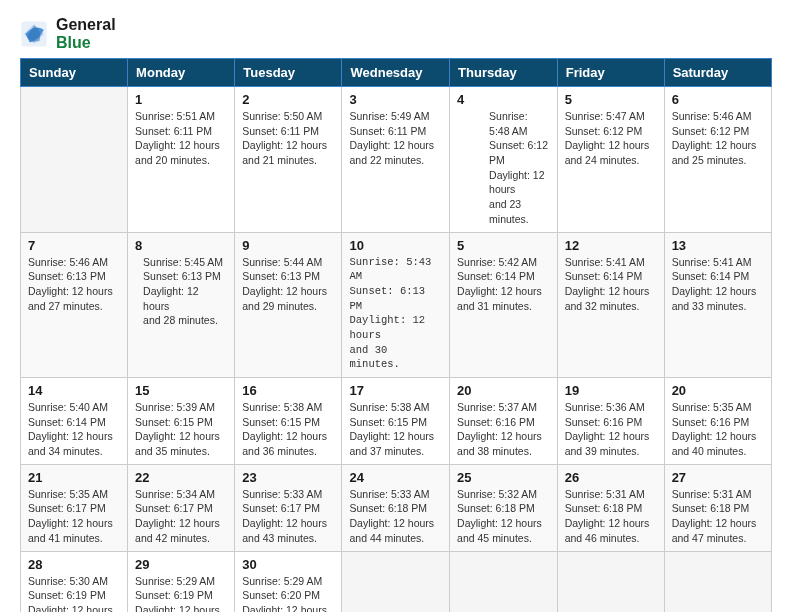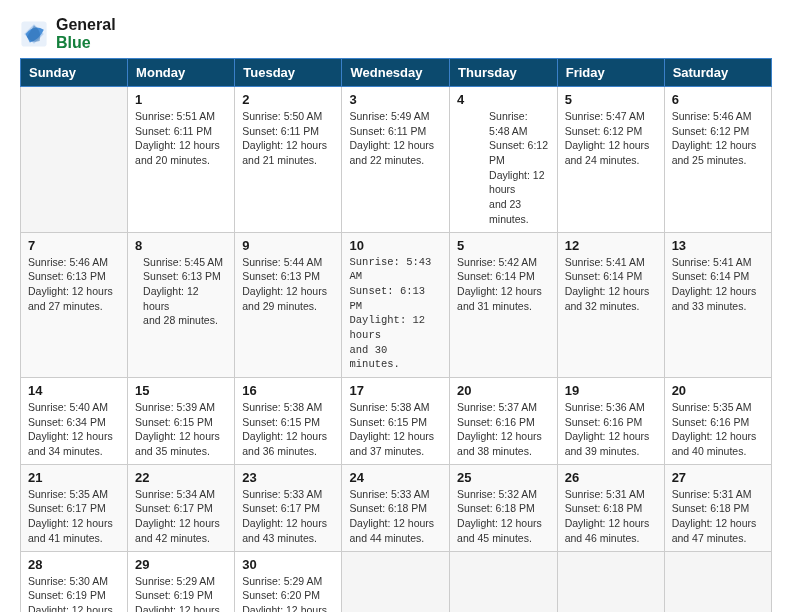--- a/index.html
+++ b/index.html
@@ -205,21 +205,21 @@
           <div class="day-info" style="white-space: pre-line;">Sunrise: 5:41 AM
 Sunset: 6:14 PM
 Daylight: 12 hours
 and 33 minutes.</div>
         </td>
       </tr>
       <tr>
         <td>
           <span class="day-number">14</span>
           <div class="day-info" style="white-space: pre-line;">Sunrise: 5:40 AM
-Sunset: 6:34 PM
+Sunset: 6:14 PM
 Daylight: 12 hours
 and 34 minutes.</div>
         </td>
         <td>
           <span class="day-number">15</span>
           <div class="day-info" style="white-space: pre-line;">Sunrise: 5:39 AM
 Sunset: 6:15 PM
 Daylight: 12 hours
 and 35 minutes.</div>
         </td>

